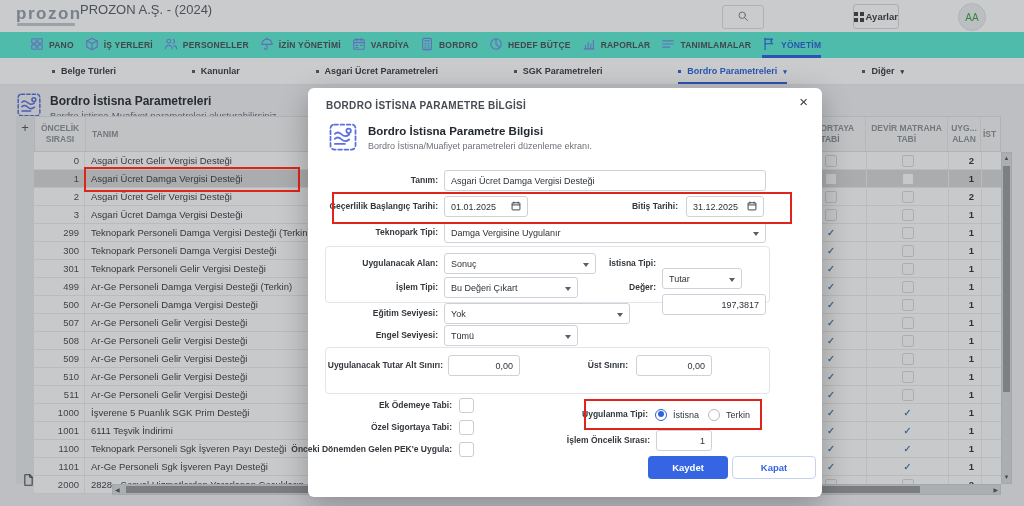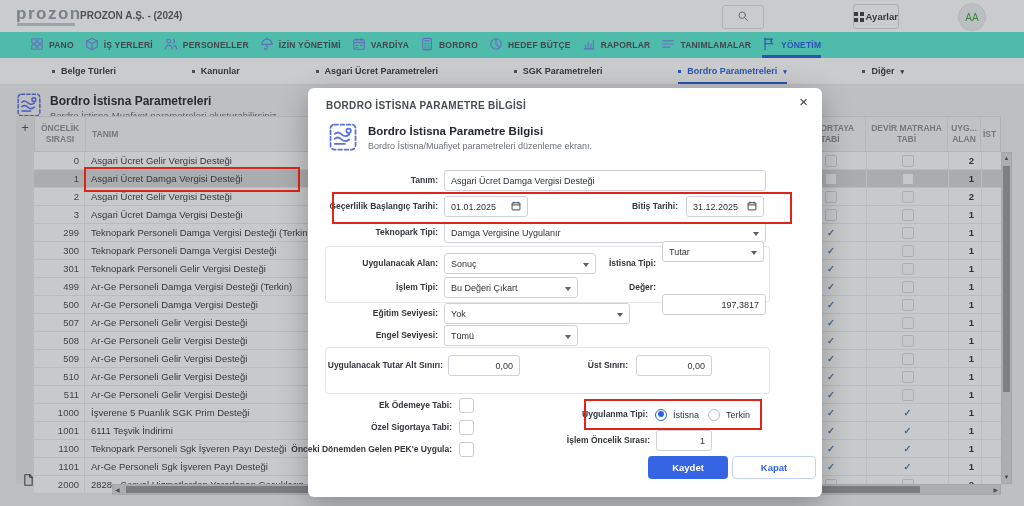--- a/index.html
+++ b/index.html
@@ -2,21 +2,21 @@
 <html><head>
 <meta charset="utf-8">
 <style>
   html,body{margin:0;padding:0;background:#dfe1e3;}
   .app{position:relative;width:1024px;height:506px;overflow:hidden;background:#eef0f2;
        font-family:"Liberation Sans",sans-serif;-webkit-font-smoothing:antialiased;}
   
   .topbar{position:absolute;top:0;left:0;right:0;height:32px;background:#fff;border-bottom:1px solid #f0f0f0;}
   .logo{position:absolute;left:16px;top:4px;font-size:17px;font-weight:600;letter-spacing:1.5px;color:#969dac;}
   .logo-tag{position:absolute;left:17px;top:23px;width:58px;height:3px;background:#c3c8d2;border-radius:1px;}
-  .company{position:absolute;left:80px;top:10px;font-size:10px;color:#5a5f66;font-weight:700;}
+  .company{position:absolute;left:80px;top:2px;font-size:13px;color:#5a5f66;font-weight:400;}
   .search-btn{position:absolute;right:260px;top:5px;width:40px;height:22px;border:1px solid #dcdee1;border-radius:3px;
       display:flex;align-items:center;justify-content:center;color:#7a7f86;background:#fff;}
   .settings-btn{position:absolute;right:125px;top:4px;height:23px;border:1px solid #d8dadd;border-radius:3px;background:#fff;
       display:flex;align-items:center;gap:2px;padding:0 0;font-size:9.5px;color:#3c4046;font-weight:600;}
   .grid-glyph{display:inline-block;width:10px;height:10px;
       background:conic-gradient(#444 0 0) 0 0/4px 4px no-repeat,conic-gradient(#444 0 0) 6px 0/4px 4px no-repeat,
                  conic-gradient(#444 0 0) 0 6px/4px 4px no-repeat,conic-gradient(#444 0 0) 6px 6px/4px 4px no-repeat;}
   .avatar{position:absolute;right:38px;top:3px;width:26px;height:26px;border-radius:50%;background:#edf0f1;
       border:1px solid #e0e3e5;display:flex;align-items:center;justify-content:center;
       font-size:10px;font-weight:400;color:#43a047;}
@@ -575,21 +575,21 @@
         <span class="caret"></span>
     </div>
 
     <div class="gbox" style="left:17px;top:158px;width:443px;height:55px;"></div>
     <div class="lbl" style="right:384px;top:165px;">Uygulanacak Alan:</div>
     <div class="inp sel" style="left:136px;top:165px;width:152px;">
       <span>Sonuç</span>
         <span class="caret"></span>
     </div>
     <div class="lbl" style="right:166px;top:165px;">İstisna Tipi:</div>
-    <div class="inp sel" style="left:354px;top:153px;width:102px;">
+    <div class="inp sel" style="left:354px;top:180px;width:80px;">
       <span>Tutar</span>
         <span class="caret"></span>
     </div>
     <div class="lbl" style="right:384px;top:189px;">İşlem Tipi:</div>
     <div class="inp sel" style="left:136px;top:189px;width:134px;">
       <span>Bu Değeri Çıkart</span>
         <span class="caret"></span>
     </div>
     <div class="lbl" style="right:166px;top:189px;">Değer:</div>
     <div class="inp num" style="left:354px;top:206px;width:104px;">

